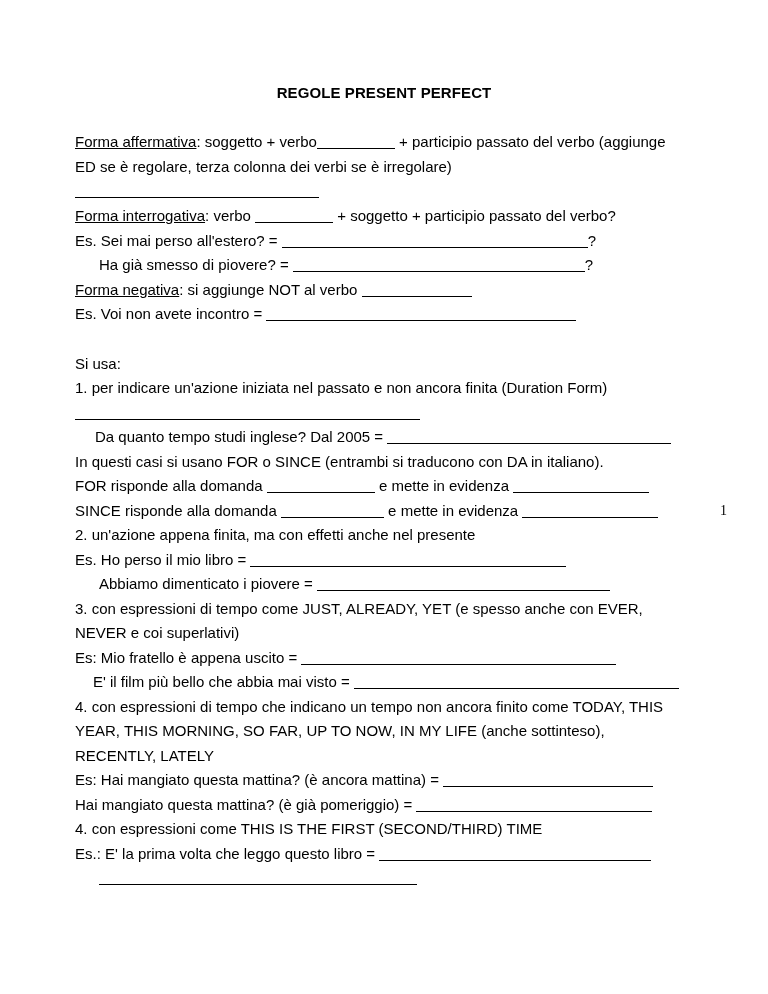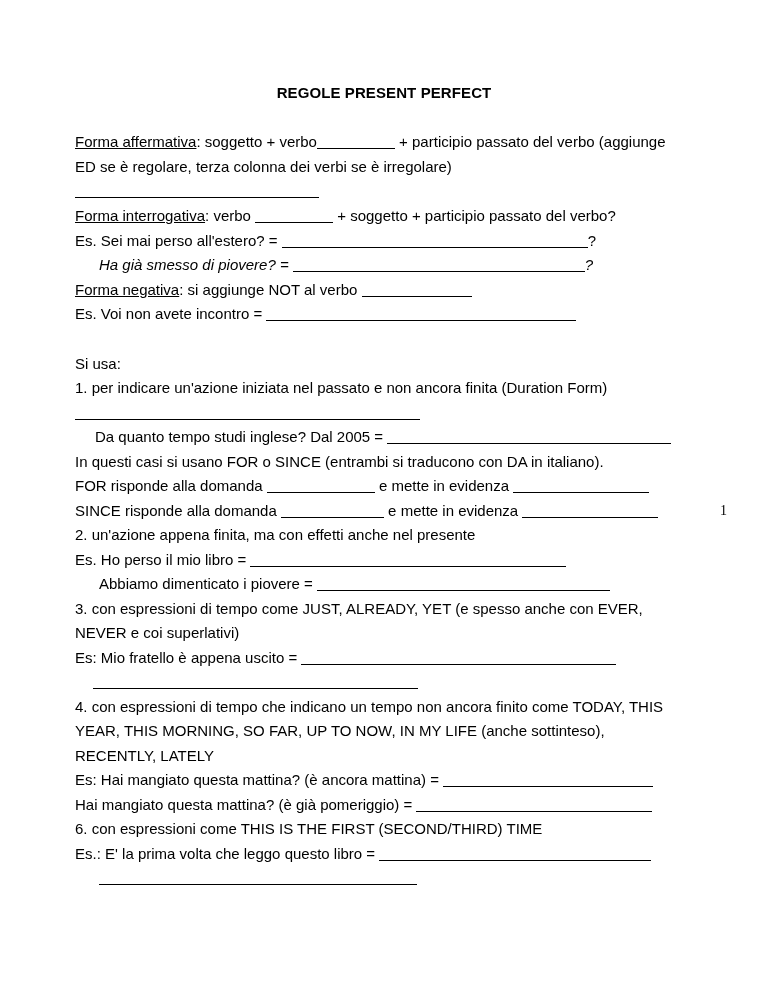--- a/index.html
+++ b/index.html
@@ -1,21 +1,21 @@
 <!DOCTYPE html>
 <html><head>
   <meta charset="utf-8">
   <style>
     html, body { margin: 0; padding: 0; background: #ffffff; }
     body { width: 768px; height: 994px; position: relative; overflow: hidden;
            font-family: "Liberation Sans", sans-serif; color: #000; }
     .title { position: absolute; top: 84px; left: 0; width: 768px; text-align: center;
              font-weight: bold; font-size: 15px; letter-spacing: 0.1px; }
     .line { position: absolute; left: 75px; font-size: 15px; line-height: 18px; white-space: nowrap; }
-    .indent { left: 95px; font-style: italic; }
+    .indent { left: 95px; }
     .u { text-decoration: underline; text-align: right; }
     .blank { display: inline-block; border-bottom: 1px solid #000; height: 14px; vertical-align: baseline; margin-bottom: -2px; }
     .pagenum { position: absolute; left: 720px; top: 503px; font-family: "Liberation Serif", serif; font-size: 14px; }
   </style>
 </head>
 <body>
 
 <div class="title">REGOLE PRESENT PERFECT</div>
 
 <div class="line" style="top:133px">
@@ -66,34 +66,34 @@
 <div class="line" style="top:575px; left:99px">
   <span>Abbiamo dimenticato i piovere = </span><span class="blank" style="width:293px"></span>
 </div>
 
 <div class="line" style="top:600px">3. con espressioni di tempo come JUST, ALREADY, YET (e spesso anche con EVER,</div>
 <div class="line" style="top:624px">NEVER e coi superlativi)</div>
 <div class="line" style="top:649px">
   <span>Es: Mio fratello è appena uscito = </span><span class="blank" style="width:315px"></span>
 </div>
 <div class="line" style="top:673px; left:93px">
-  <span class="blank" style="width:325px"></span>
+  <span>E' il film più bello che abbia mai visto = </span><span class="blank" style="width:325px"></span>
 </div>
 
 <div class="line" style="top:698px">4. con espressioni di tempo che indicano un tempo non ancora finito come TODAY, THIS</div>
 <div class="line" style="top:722px">YEAR, THIS MORNING, SO FAR, UP TO NOW, IN MY LIFE (anche sottinteso),</div>
 <div class="line" style="top:747px">RECENTLY, LATELY</div>
 <div class="line" style="top:771px">
   <span>Es: Hai mangiato questa mattina? (è ancora mattina) = </span><span class="blank" style="width:210px"></span>
 </div>
 <div class="line" style="top:796px">
   <span>Hai mangiato questa mattina? (è già pomeriggio) = </span><span class="blank" style="width:236px"></span>
 </div>
 
-<div class="line" style="top:820px">6. con espressioni come THIS IS THE FIRST (SECOND/THIRD) TIME</div>
+<div class="line" style="top:820px">4. con espressioni come THIS IS THE FIRST (SECOND/THIRD) TIME</div>
 <div class="line" style="top:845px">
   <span>Es.: E' la prima volta che leggo questo libro = </span><span class="blank" style="width:272px"></span>
 </div>
 <div class="line" style="top:869px; left:99px">
   <span class="blank" style="width:318px"></span>
 </div>
 
 <div class="pagenum">1</div>
 
 </body></html>

